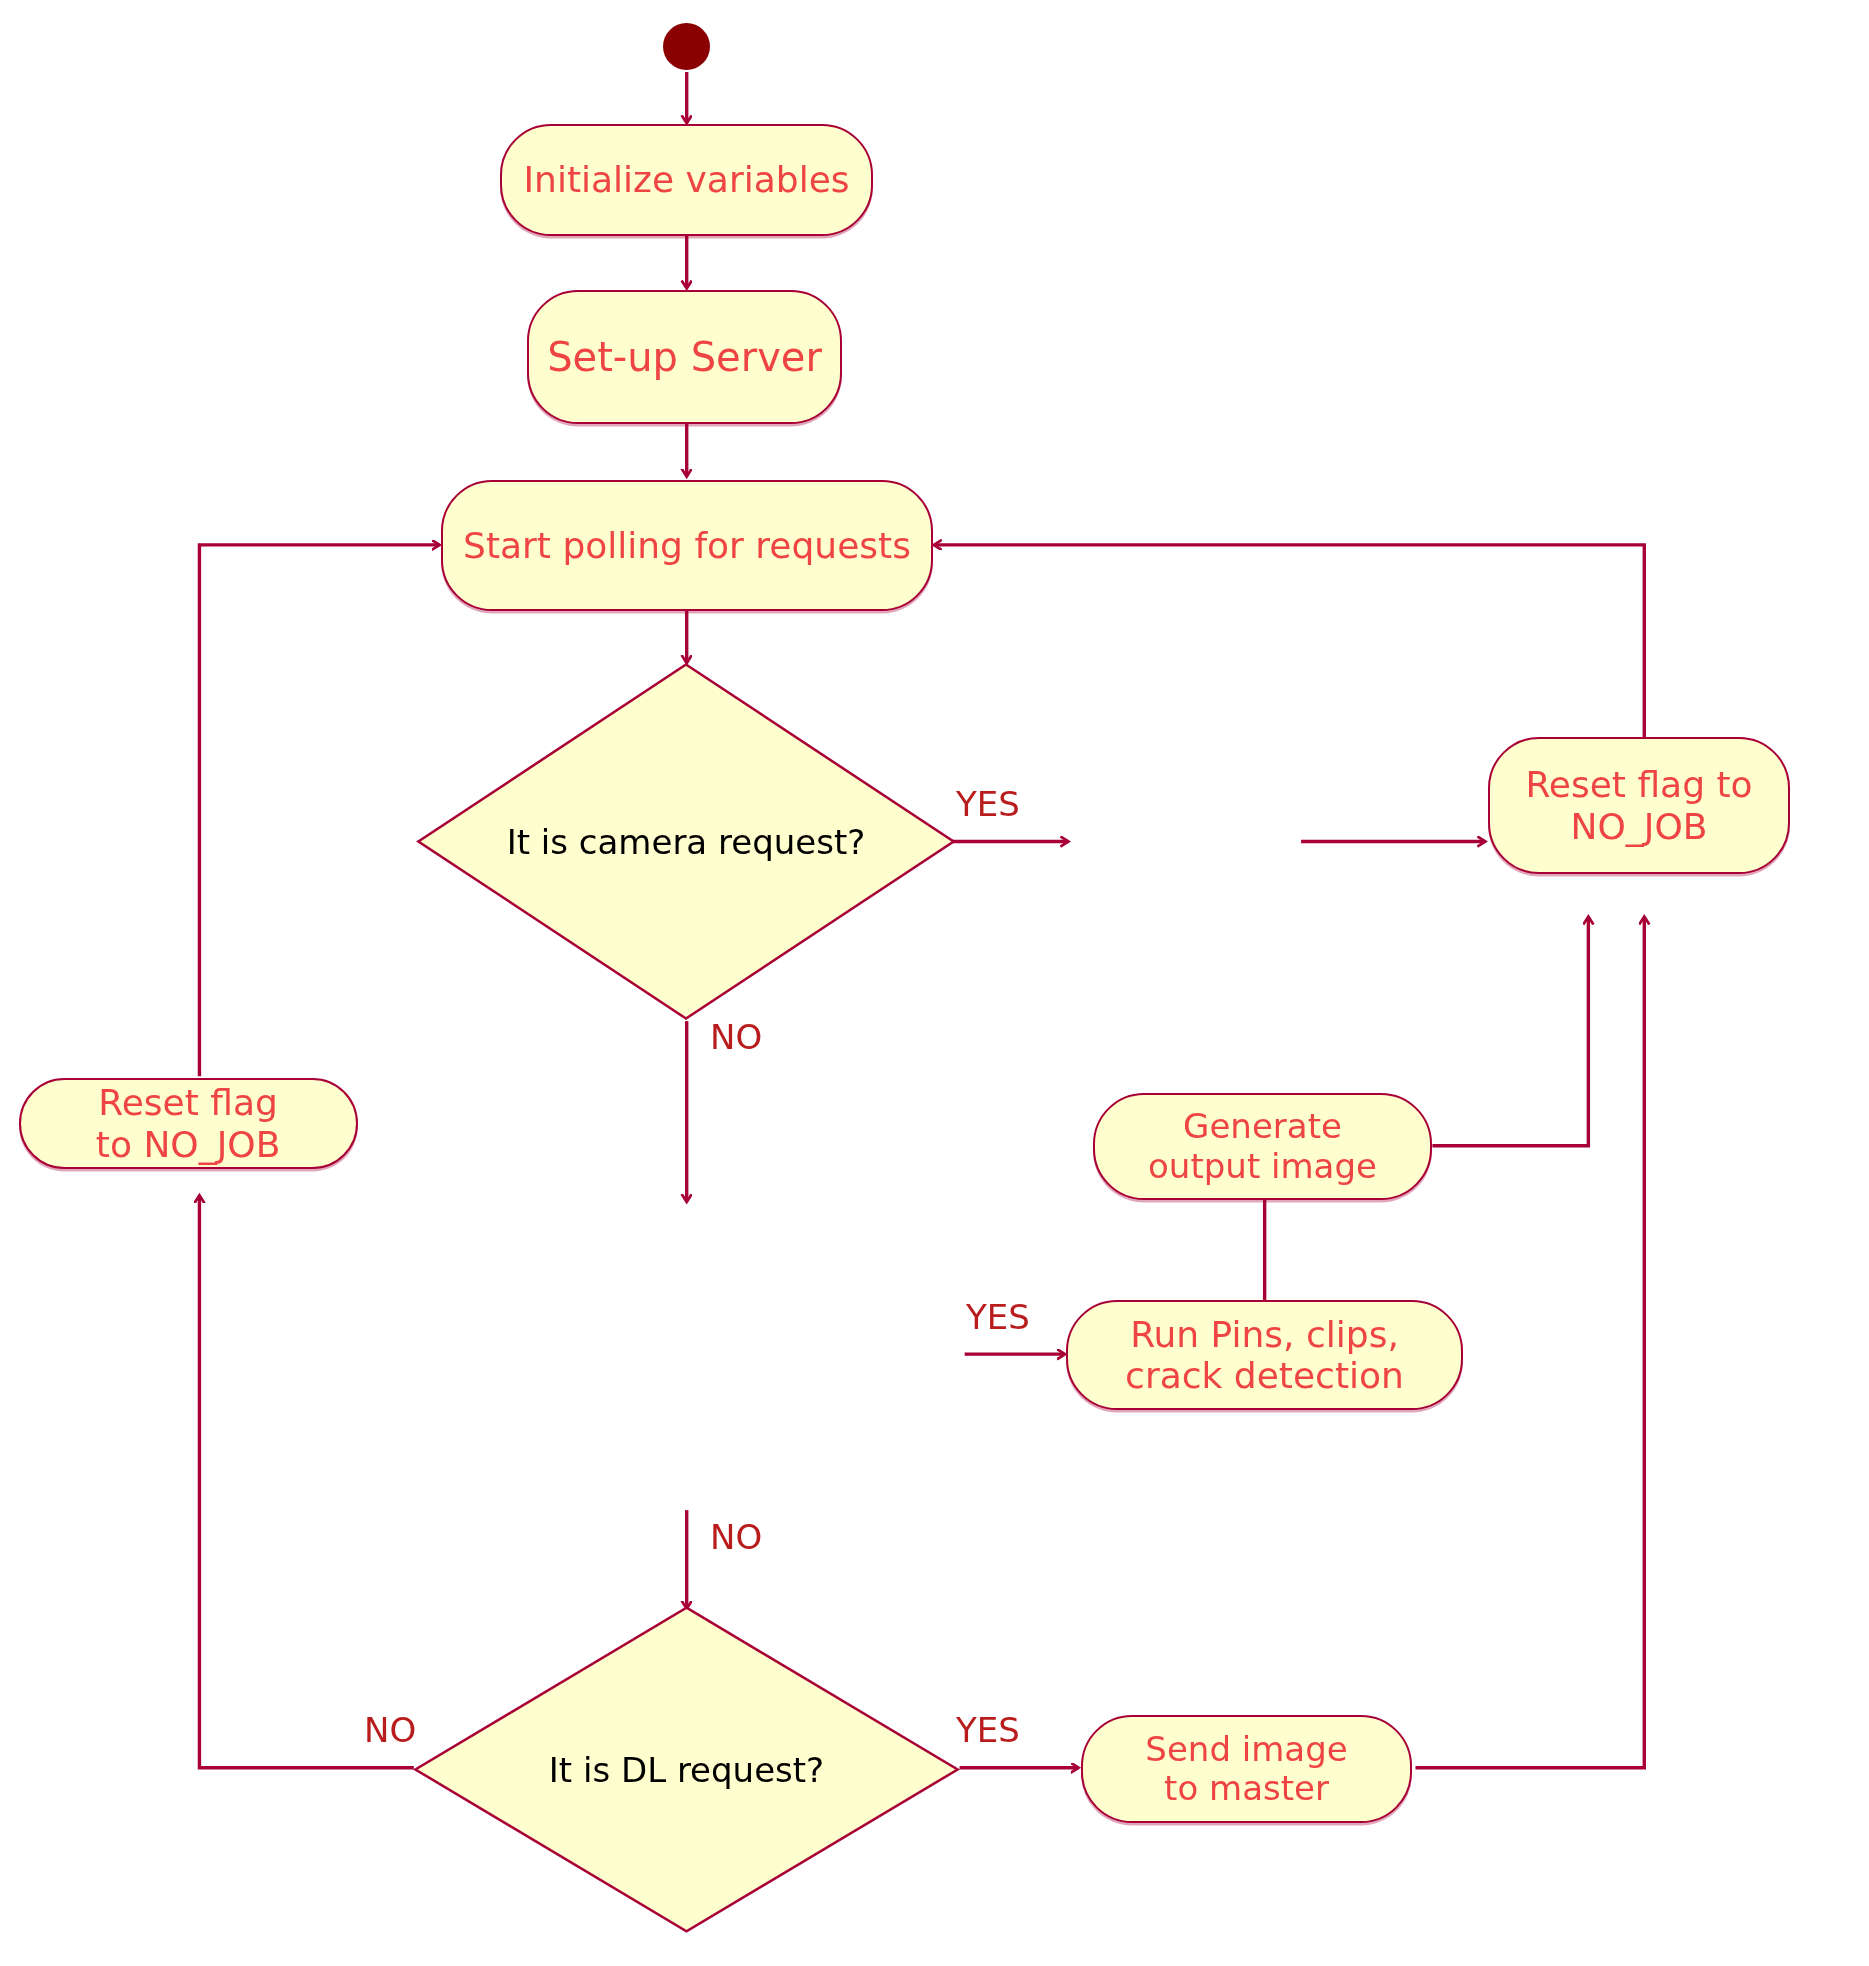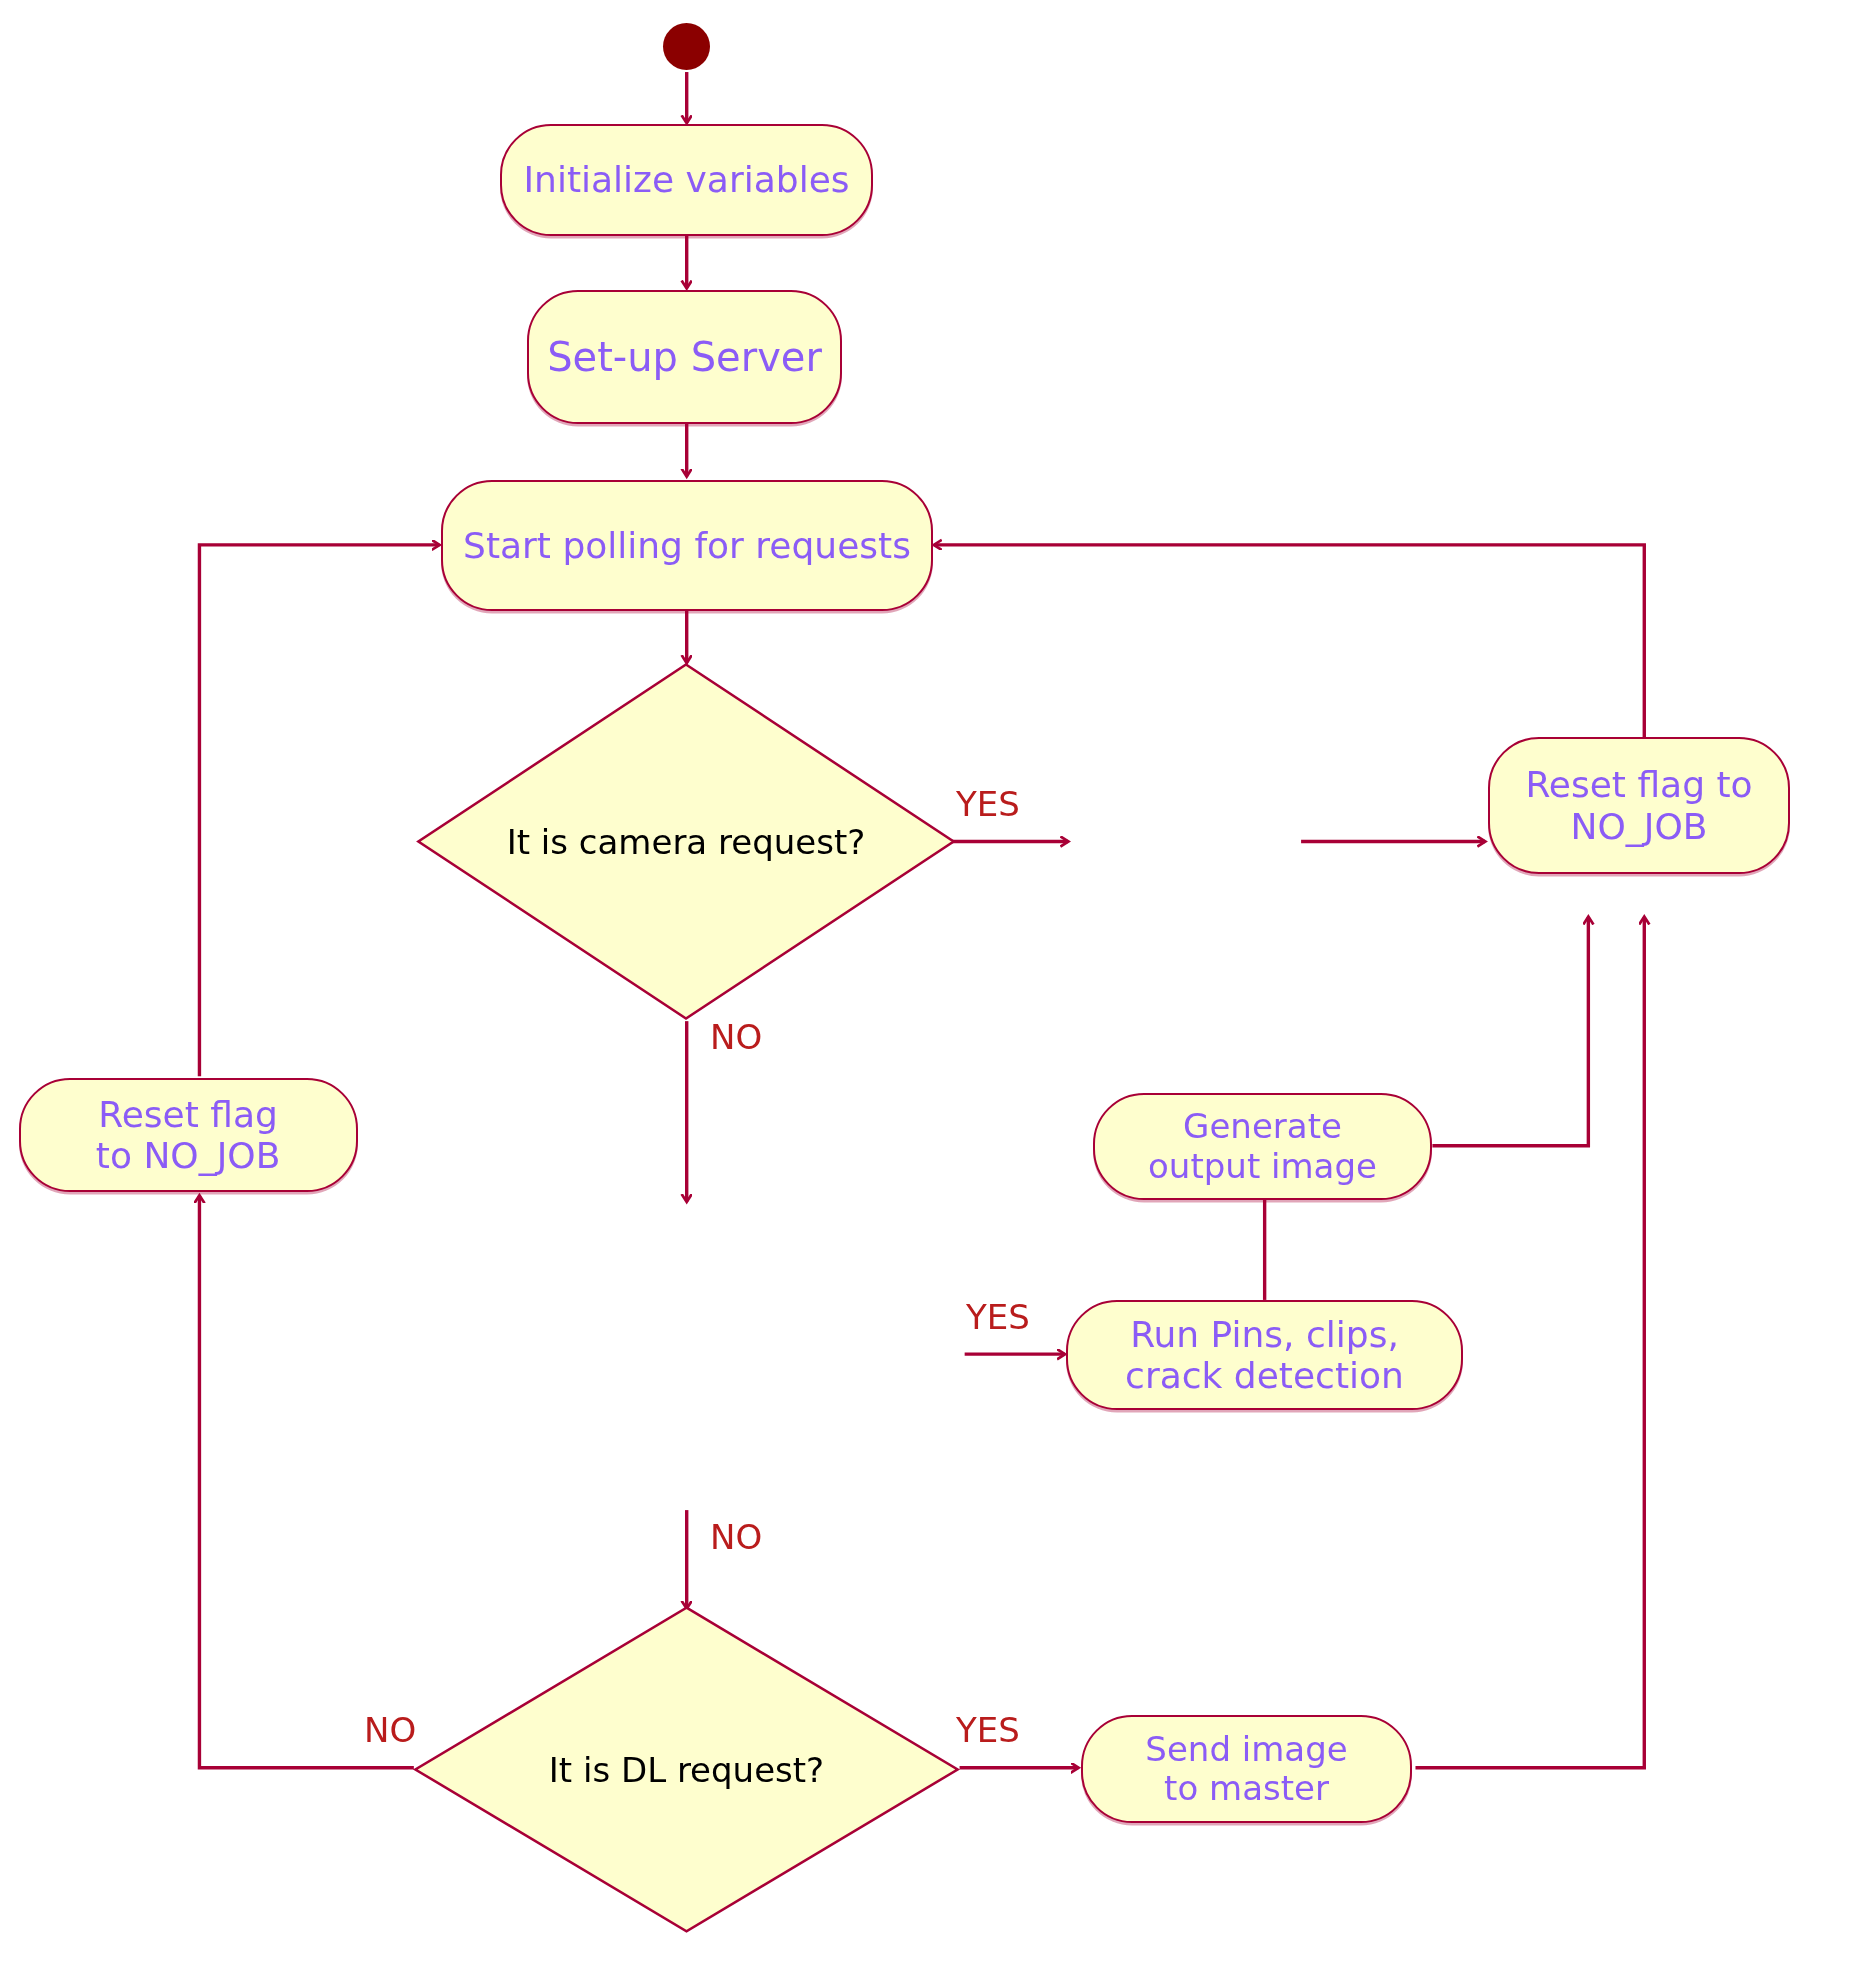--- a/index.html
+++ b/index.html
@@ -25,21 +25,21 @@
     width: 1870px;
     height: 1966px;
   }
   .node {
     position: absolute;
     box-sizing: border-box;
     display: flex;
     align-items: center;
     justify-content: center;
     text-align: center;
-    color: #8b5cf6;
+    color: #ef4444;
     background: #FEFECE;
     border: 2.5px solid #A80036;
     font-family: "DejaVu Sans", sans-serif;
     line-height: 1.15;
     white-space: pre-line;
     z-index: 3;
   }
   .action {
     border-radius: 51px;
     box-shadow: 0 2.5px 0 0 rgba(168,0,54,0.35);
@@ -140,21 +140,21 @@
     <svg width="542" height="361" viewBox="0 0 640 426" xmlns="http://www.w3.org/2000/svg">
       <polygon points="320,4 636,213 320,422 4,213" fill="#FEFECE" stroke="#A80036" stroke-width="3"></polygon>
     </svg>
     <div class="decision-label" style="font-size:34px;">It is camera request?</div>
   </div>
 
 
   <div class="node action" style="left:1488px; top:737px; width:302px; height:137px; font-size:36px;">Reset flag to
 NO_JOB</div>
 
-  <div class="node action" style="left:18.6px; top:1078px; width:339px; height:114px; font-size:36px;">Reset flag
+  <div class="node action" style="left:18.6px; top:1078px; width:339px; height:91px; font-size:36px;">Reset flag
 to NO_JOB</div>
 
 
   <div class="node action" style="left:1066px; top:1300px; width:397px; height:110px; font-size:36px;">Run Pins, clips,
 crack detection</div>
 
   <div class="node action" style="left:1093px; top:1093px; width:339px; height:107px; font-size:34px;">Generate
 output image</div>
 
   <div class="decision-wrap" style="left:412px; top:1604px; width:549px; height:331px;">

